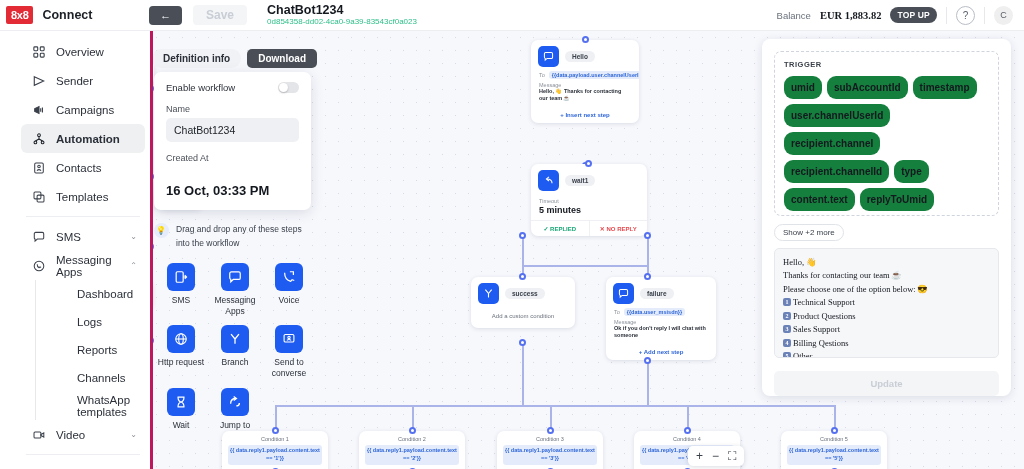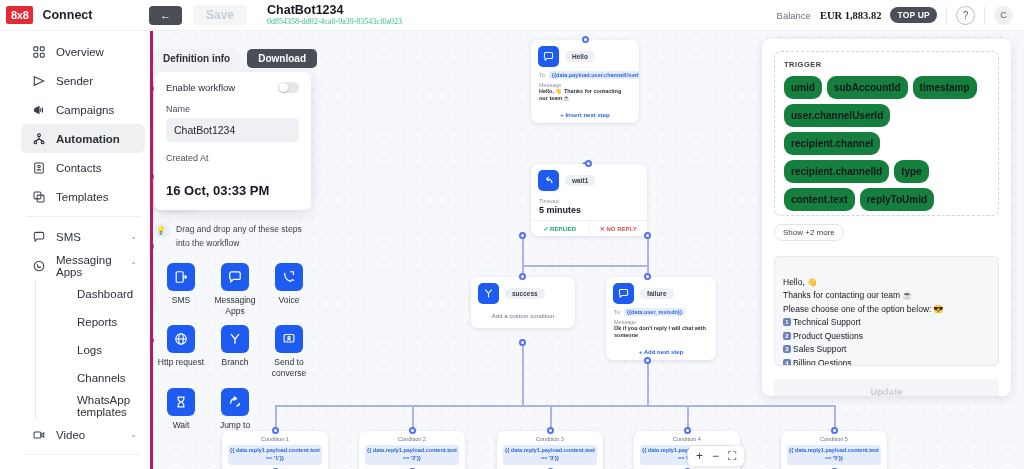--- a/index.html
+++ b/index.html
@@ -28,21 +28,21 @@
     color: #fff; display: flex; align-items: center; justify-content: center;
     font-size: 11px; margin-left: 19px; cursor: pointer;
   }
   .savebtn {
     margin-left: 11px; font-size: 12px; font-weight: 700; color: #c9ced6;
     background: #f4f5f7; border: none; border-radius: 4px; padding: 3px 13px;
   }
   .wftitle { margin-left: 20px; line-height: 1.05; }
   .wftitle .nm { font-size: 12.5px; font-weight: 700; color: #14181f; }
   .wftitle .id {
-    font-size: 8px; color: #2fc08a; font-family: Liberation Serif, serif;
+    font-size: 8px; color: #2fc08a; font-family: Liberation Sans, sans-serif;
     letter-spacing: 0px; margin-top: 1px;
   }
   .topright {
     margin-left: auto; display: flex; align-items: center; gap: 9px;
     padding-right: 11px; font-size: 10.5px;
   }
   .bal-l { color: #6b727d; font-size: 9.5px; }
   .bal-v { font-weight: 700; font-size: 10.5px; color: #14181f; font-family: Liberation Serif, serif; }
   .topup {
     background: #4a4f57; color: #fff; font-size: 8.5px; font-weight: 700;
@@ -233,25 +233,25 @@
   .tag {
     background: #15803d; color: #14181f; font-size: 10px; font-weight: 700;
     border-radius: 9px; padding: 6px 7px; cursor: pointer;
   }
   .showmore {
     display: inline-block; margin-top: 8px; border: 1px solid #e0e3e8;
     border-radius: 9px; font-size: 8px; color: #3b414b; padding: 3px 8px;
     cursor: pointer; background: #fff;
   }
   .msgbox {
-    margin-top: 15px; background: #f6f7f9; border: 1px solid #e6e8eb;
-    border-radius: 5px; padding: 19px 8px; height: 110px;
+    margin-top: 7px; background: #f6f7f9; border: 1px solid #e6e8eb;
+    border-radius: 5px; padding: 7px 8px; height: 110px;
     font-size: 8.5px; color: #14181f; line-height: 1.58; position: relative;
     overflow: hidden; resize: none; width: 100%;
-    font-family: Liberation Sans, sans-serif;
+    font-family: Liberation Serif, serif;
   }
   .numbadge {
     display: inline-block; background: #6a82b8; color: #fff; font-size: 6px;
     font-weight: 700; border-radius: 2px; width: 8px; height: 8px;
     line-height: 8px; text-align: center; margin-right: 2px;
     position: relative; top: -1px;
   }
   .updbtn {
     margin-top: 13px; width: 100%; background: #f4f5f7; border: none;
     border-radius: 5px; color: #c9ced6; font-size: 9.5px; font-weight: 700;
@@ -368,22 +368,22 @@
           <circle cx="7" cy="7" r="5.6"></circle>
             <path d="M4.9 5 Q4.6 7.6 7.2 9 L8.2 8 L9.4 8.7"></path>
         </svg>
       </span>
       <span class="lb">Messaging Apps</span>
       <span class="chev">⌃</span>
     </div>
 
     <div class="sub-wrap">
       <div class="nav-sub">Dashboard</div>
+      <div class="nav-sub">Logs</div>
       <div class="nav-sub">Reports</div>
-      <div class="nav-sub">Logs</div>
       <div class="nav-sub">Channels</div>
       <div class="nav-sub">WhatsApp templates</div>
     </div>
 
     <div class="nav-item">
       <span class="ic">
         <svg width="12" height="12" viewBox="0 0 14 14" fill="none" stroke="#3b414b" stroke-width="1.2">
           <rect x="1.2" y="3.6" width="8" height="6.8" rx="1.2"></rect>
             <path d="M9.2 6.4 L12.6 4.6 V9.4 L9.2 7.6 Z"></path>
         </svg>

